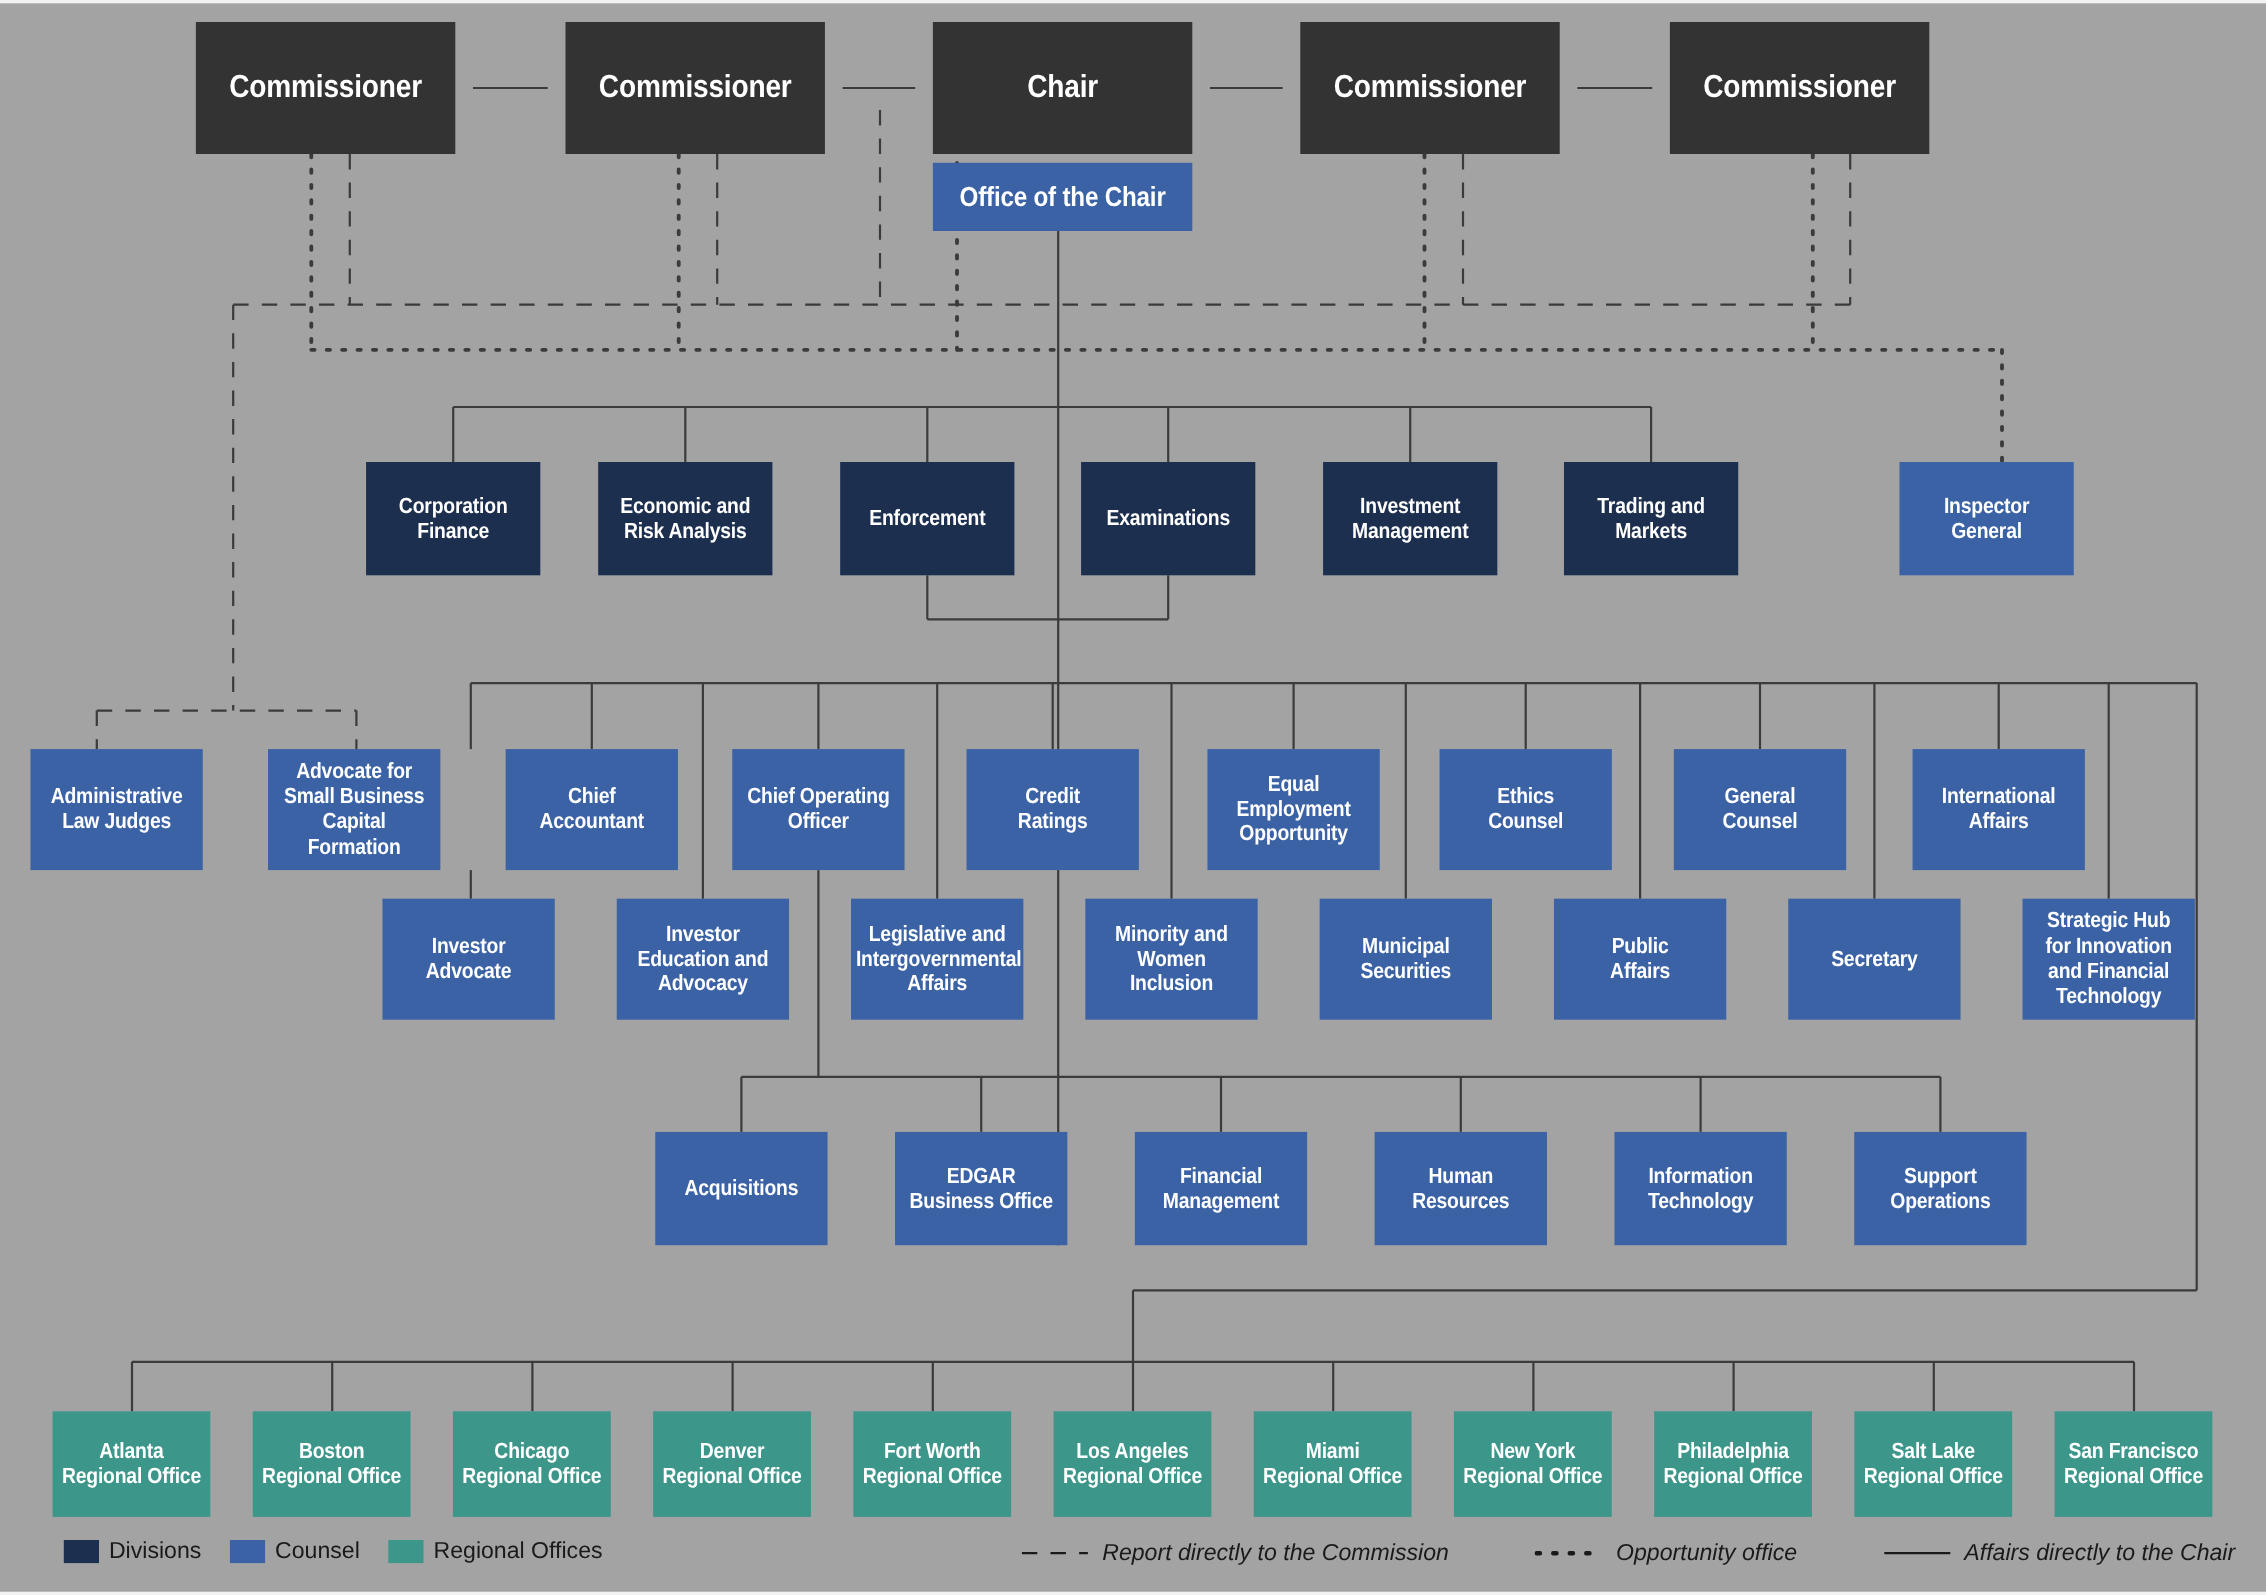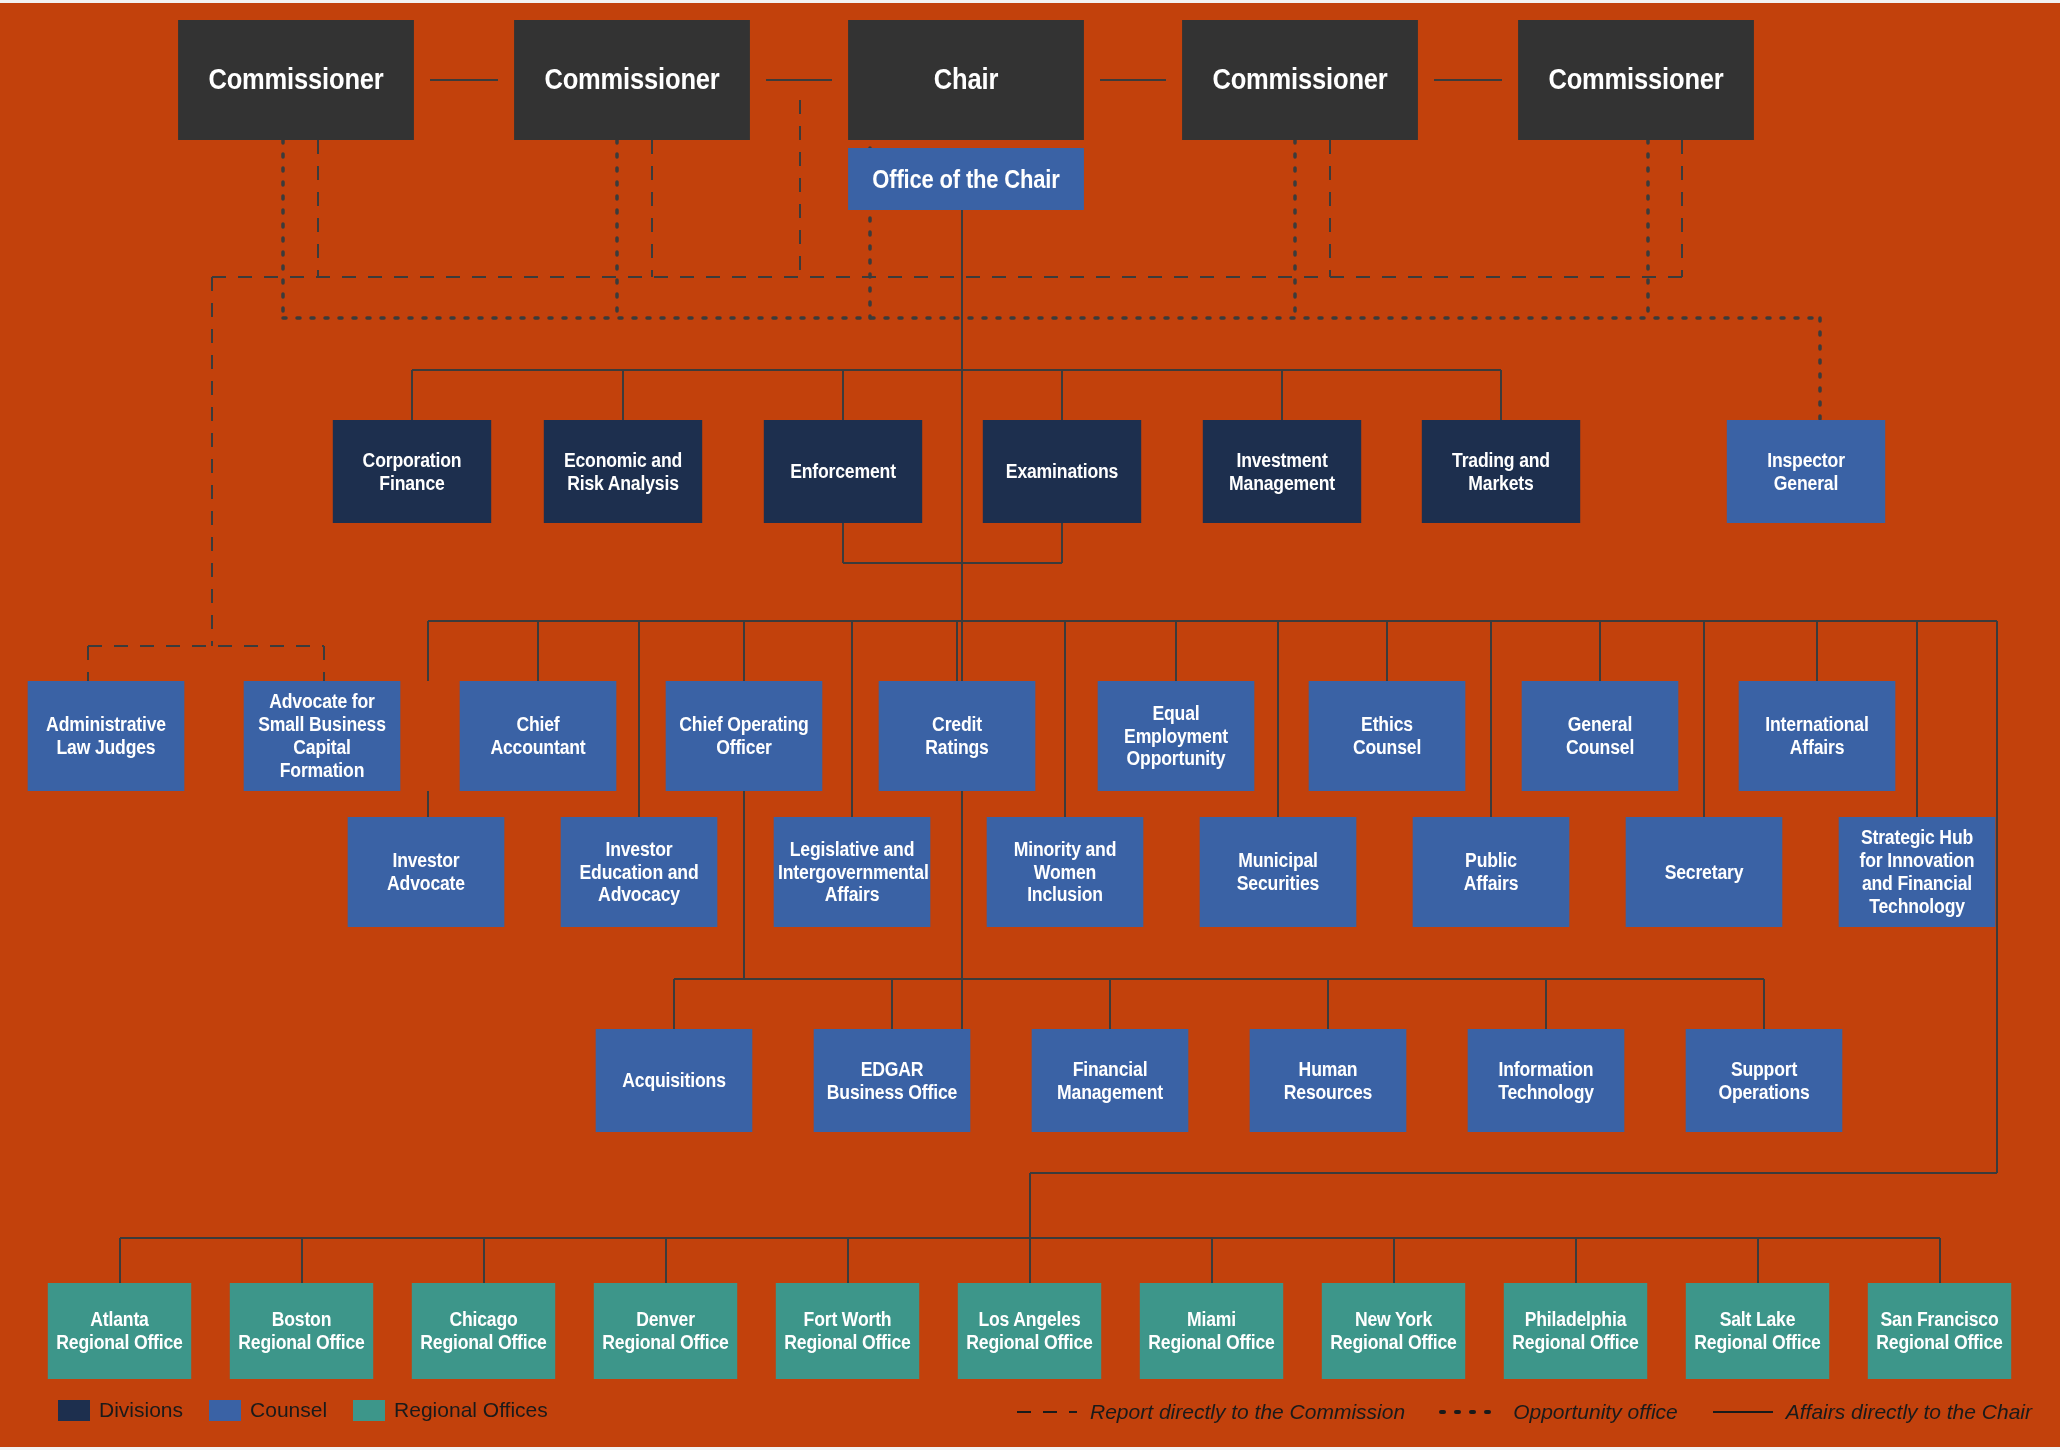--- a/index.html
+++ b/index.html
@@ -8,21 +8,21 @@
     padding: 0;
     background: #f2f2f2;
   }
   body {
     font-family: "Liberation Sans", sans-serif;
   }
   #page {
     position: relative;
     width: 2060px;
     height: 1450px;
-    background: #c2410c;
+    background: #a3a3a3;
     overflow: hidden;
   }
   
   #wires {
     position: absolute;
     left: 0;
     top: 0;
     width: 2060px;
     height: 1450px;
     pointer-events: none;
@@ -103,20 +103,21 @@
     font-family: "Liberation Sans", sans-serif;
     font-size: 21px;
     color: #1a1a1a;
   }
   .legend-right {
     position: absolute;
     right: 28px;
     top: 10px;
     display: flex;
     align-items: flex-start;
+    gap: 44px;
   }
   .legend-right .entry {
     display: flex;
     align-items: center;
     gap: 12px;
     margin-left: 34px;
   }
   .legend-right .lbl {
     font-family: "Liberation Sans Narrow", "Liberation Sans", sans-serif;
     font-style: italic;

